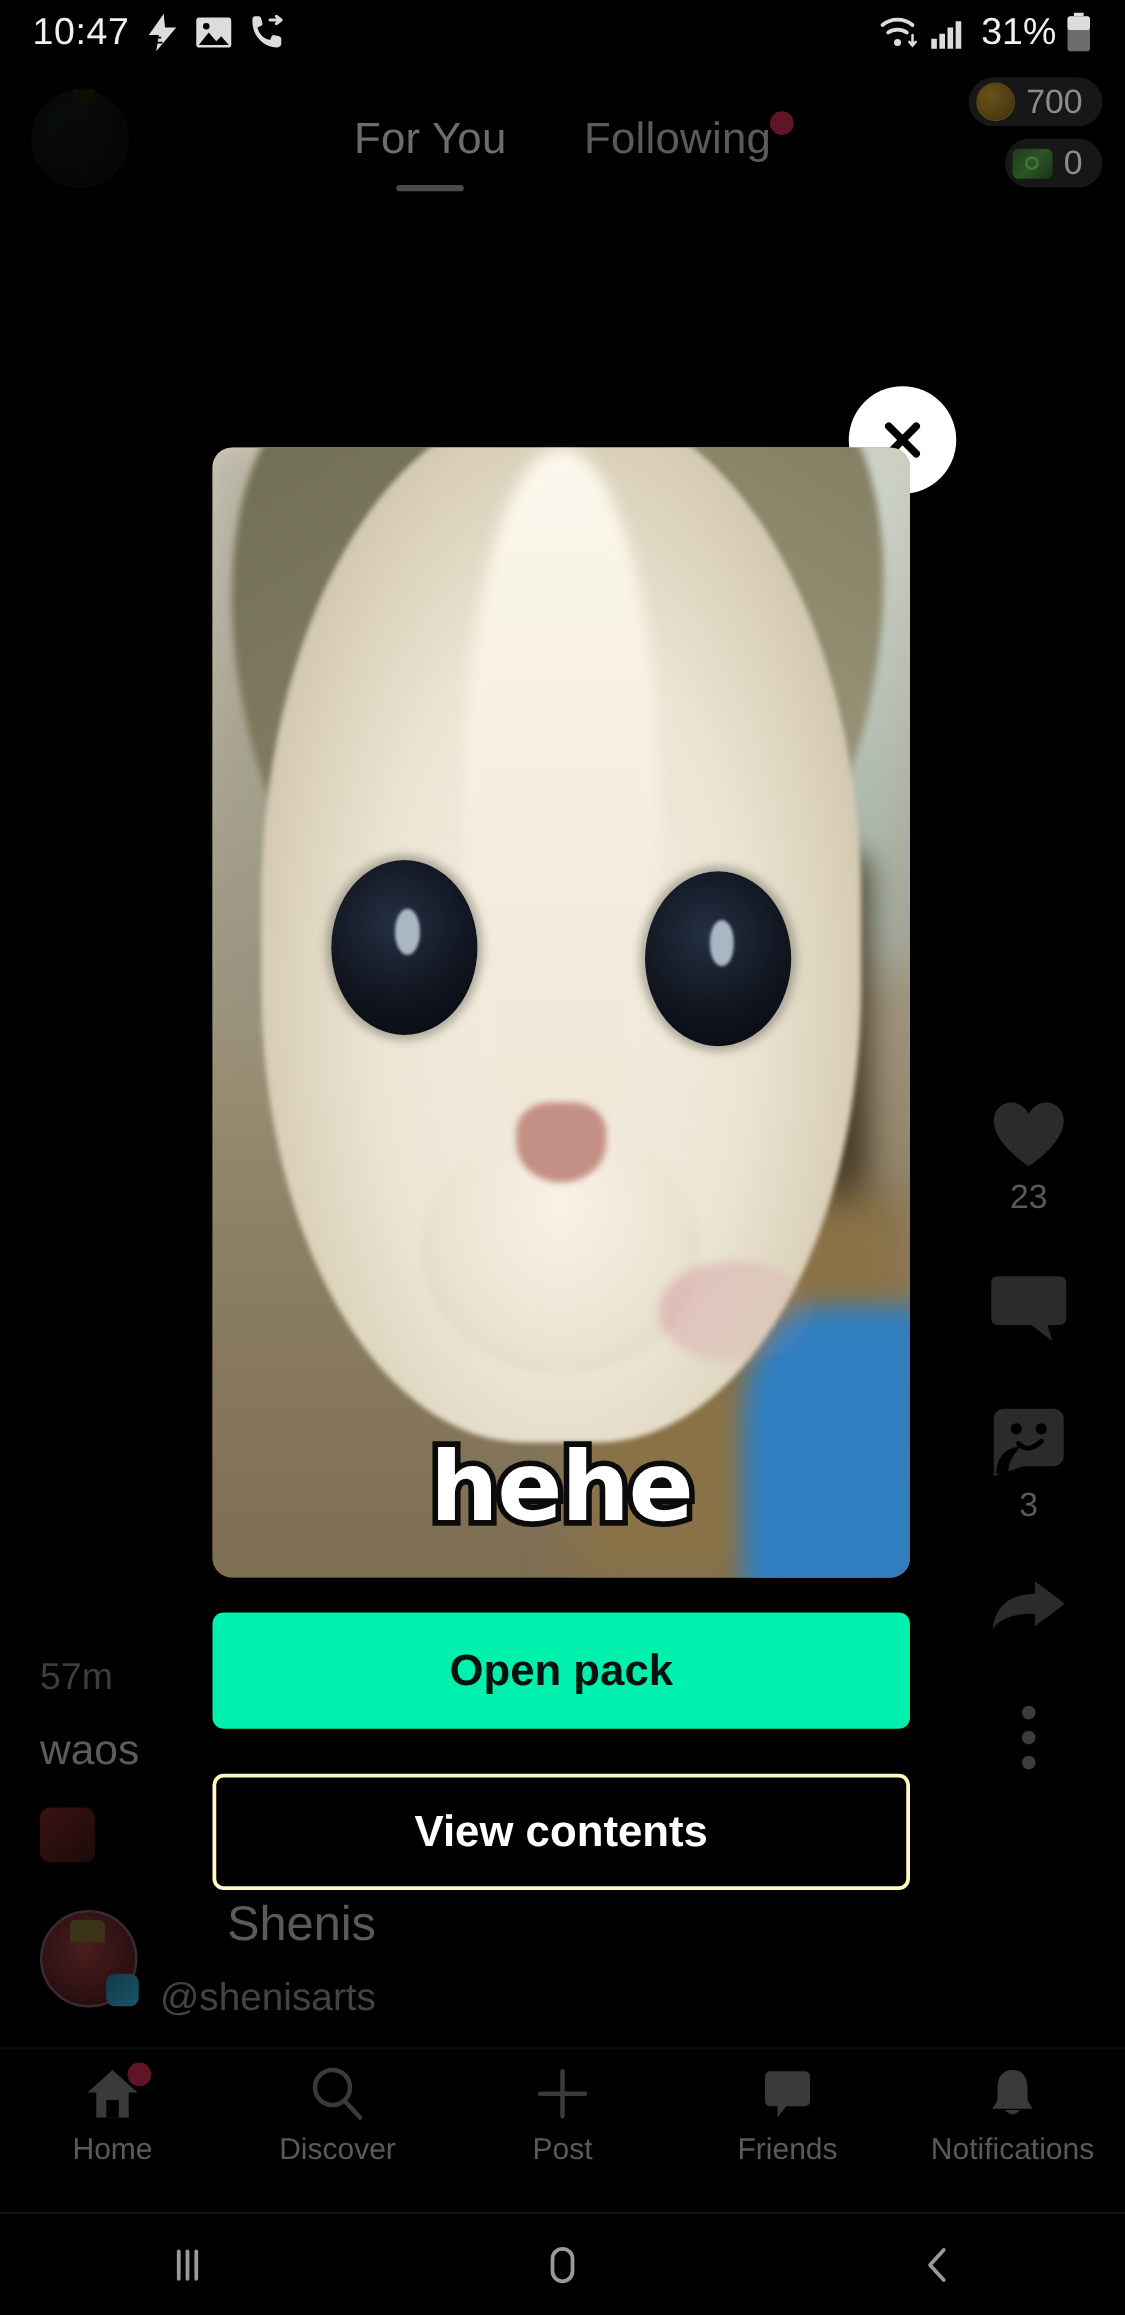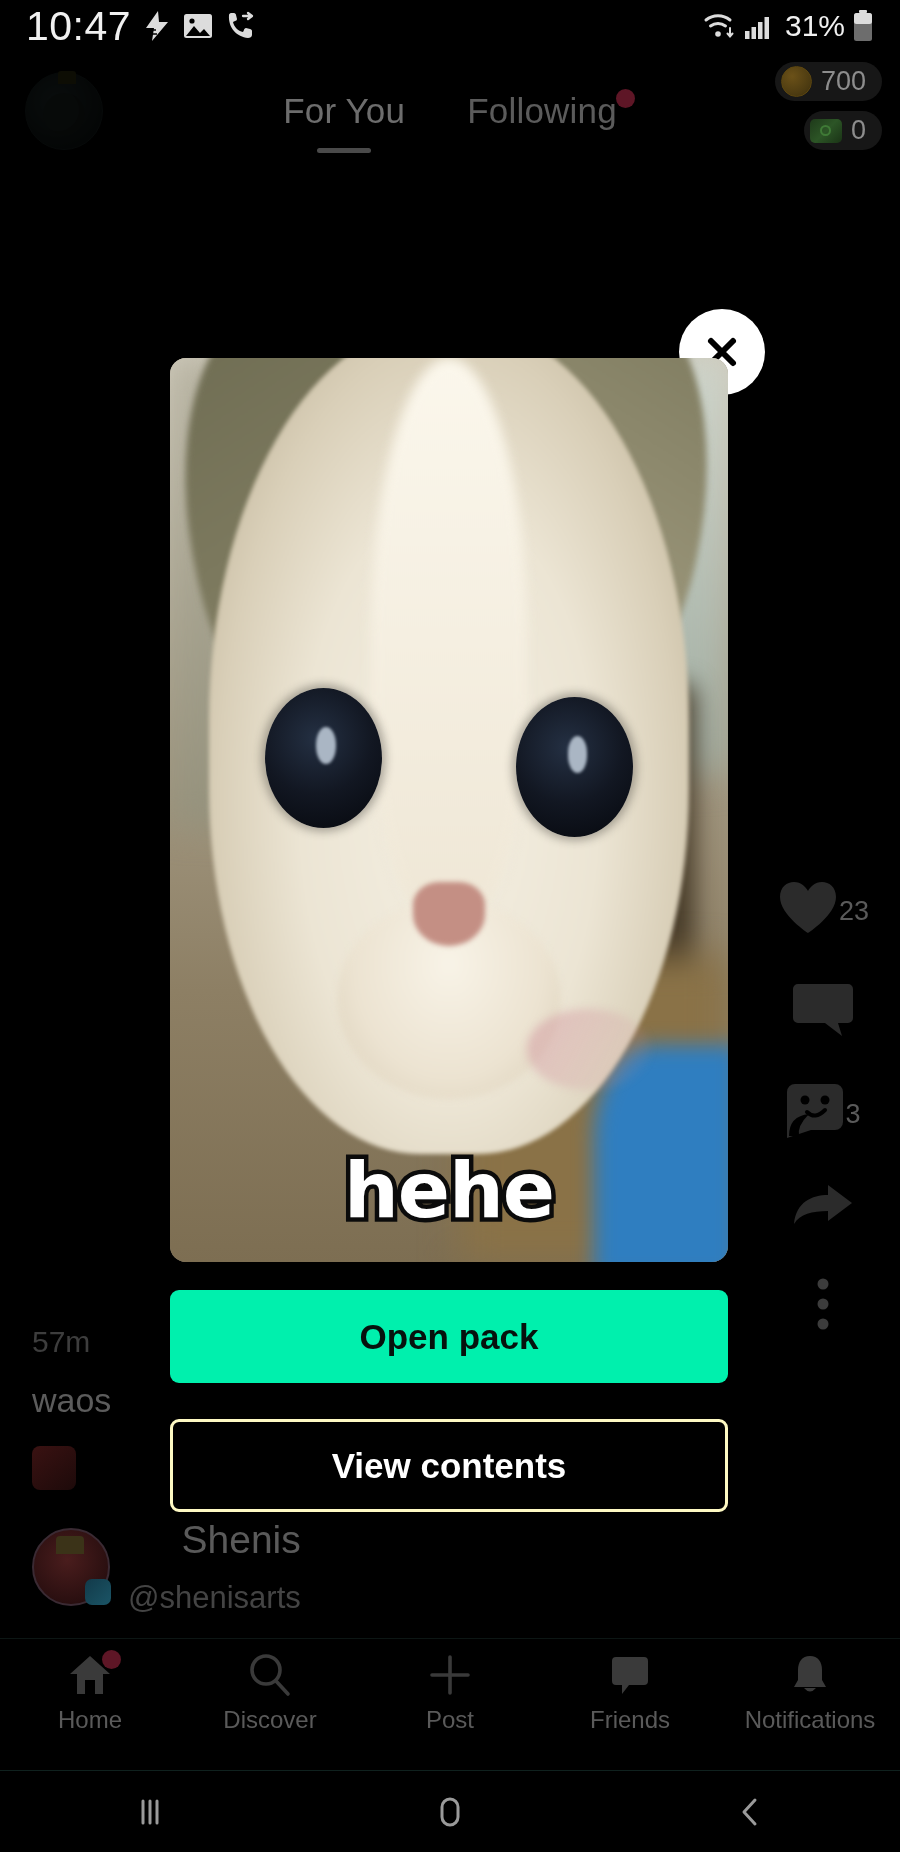--- a/index.html
+++ b/index.html
@@ -10,21 +10,21 @@
   #screen{ position:relative; width:900px; height:1852px; background:#000; overflow:hidden; }
 
   
   #statusbar{
     position:absolute; left:0; top:0; width:900px; height:52px;
     display:flex; align-items:center; justify-content:space-between;
     padding:0 26px; color:#e9e9e9; z-index:60;
   }
   .sb-left{ display:flex; align-items:center; gap:13px; }
   .sb-right{ display:flex; align-items:center; gap:7px; }
-  .sb-time{ font-size:41px; letter-spacing:.5px; font-weight:400; color:#f0f0f0;}
+  .sb-time{ font-size:30px; letter-spacing:.5px; font-weight:400; color:#f0f0f0;}
   .sb-pct{ font-size:30px; color:#f0f0f0; margin-left:4px;}
   .sb-ico{ display:block; }
 
   
   #feed{ position:absolute; inset:0; z-index:10; }
   .dim2{ filter:brightness(.22); }
 
   
   #topbar{
     position:absolute; left:0; top:56px; width:900px; height:110px; z-index:12;
@@ -79,21 +79,21 @@
     background:linear-gradient(135deg,#1e3a1a 0%,#2c5526 50%,#1a3316 100%);
     display:flex;align-items:center;justify-content:center;
   }
   .bill i{ width:11px;height:11px;border-radius:50%;border:2px solid #3f7a36; display:block;}
 
   
   #rail{
     position:absolute; right:22px; top:880px; width:110px; z-index:14;
     display:flex; flex-direction:column; align-items:center;
   }
-  .rail-item{ display:flex; flex-direction:row; align-items:center; margin-bottom:44px; }
+  .rail-item{ display:flex; flex-direction:column; align-items:center; margin-bottom:44px; }
   .rail-count{ font-size:27px; color:#5a5a5a; margin-top:6px; }
   .ricon{ display:block; }
 
   
   #meta{
     position:absolute; left:32px; bottom:236px; z-index:13; width:560px;margin-top:28px;
   }
   .meta-time{ font-size:30px; color:#3d3d3d; margin-bottom:22px; }
   .meta-caption{ font-size:34px; color:#5c5c5c; margin-bottom:26px; }
   .meta-game{ display:flex; align-items:center; gap:14px; margin-bottom:28px; }

